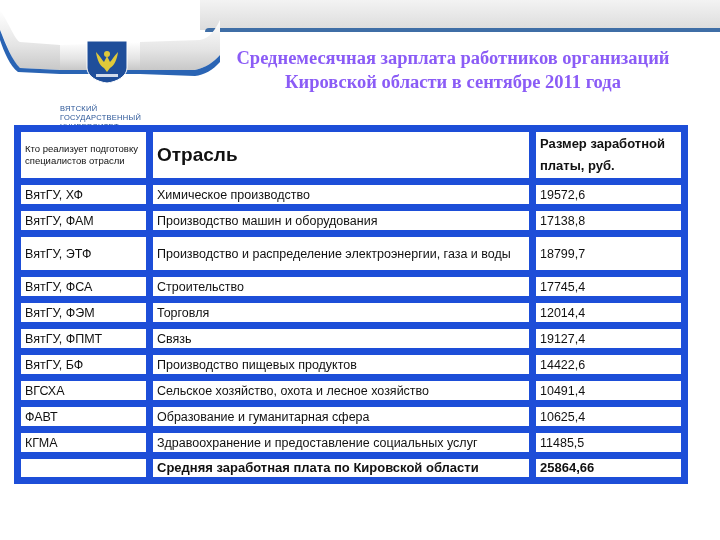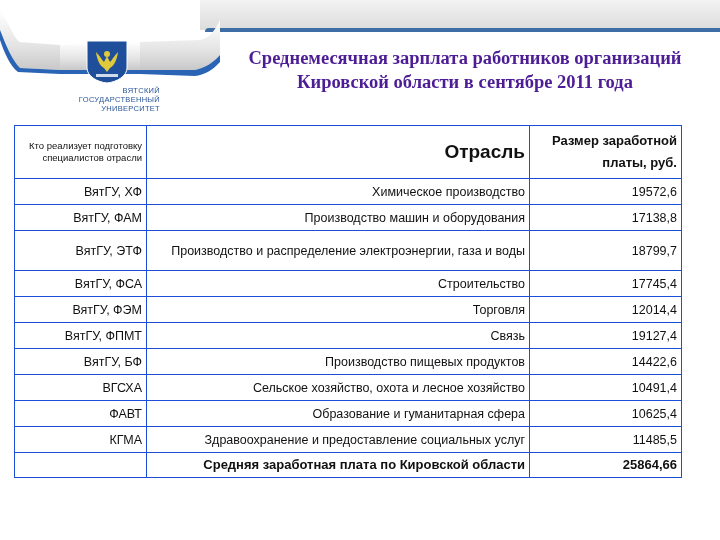--- a/index.html
+++ b/index.html
@@ -14,35 +14,35 @@
   }
   .top-line {
     position: absolute; left: 205px; top: 28px; width: 515px; height: 4px;
     background: #3f6ea6; border-top-left-radius: 14px;
   }
   .ribbon { position: absolute; left: 0; top: 0; width: 240px; height: 90px; }
   .logo-shield {
     position: absolute; left: 86px; top: 40px; width: 42px; height: 44px;
   }
   .uni-name {
-    position: absolute; left: 60px; top: 86px; width: 100px;
-    text-align: right; font-size: 7.5px; line-height: 9px; color: #2a5597;
+    position: absolute; left: 60px; top: 104px; width: 100px;
+    text-align: left; font-size: 7.5px; line-height: 9px; color: #2a5597;
     letter-spacing: 0.3px;
   }
   .title {
-    position: absolute; left: 210px; top: 46px; width: 510px;
+    position: absolute; left: 198px; top: 46px; width: 510px;
     text-align: center; font-family: "Liberation Serif", serif; font-weight: bold;
-    font-size: 18.5px; line-height: 24px; color: #4c1d95;
+    font-size: 18.5px; line-height: 24px; color: #8b5cf6;
   }
   .grid {
     position: absolute; left: 14px; top: 125px;
     border-collapse: collapse; table-layout: fixed;
   }
   .grid td, .grid th {
-    border: 1px solid #1d4ed8; padding: 0 4px; text-align: right;
+    border: 7px solid #1d4ed8; padding: 0 4px; text-align: left;
     vertical-align: middle; font-size: 12.5px; color: #111; font-weight: normal;
     line-height: 16px;
   }
   .grid col.c1 { width: 132px; }
   .grid col.c2 { width: 383px; }
   .grid col.c3 { width: 152px; }
   .grid th.h-who { font-size: 9.5px; line-height: 12px; }
   .grid th.h-sector { font-size: 19px; font-weight: bold; margin-left: 20px; }
   .grid th.h-salary { font-size: 13px; font-weight: bold; line-height: 22px; }
   .grid tr.total td { font-weight: bold; font-size: 13px; border-radius: 8px; }

